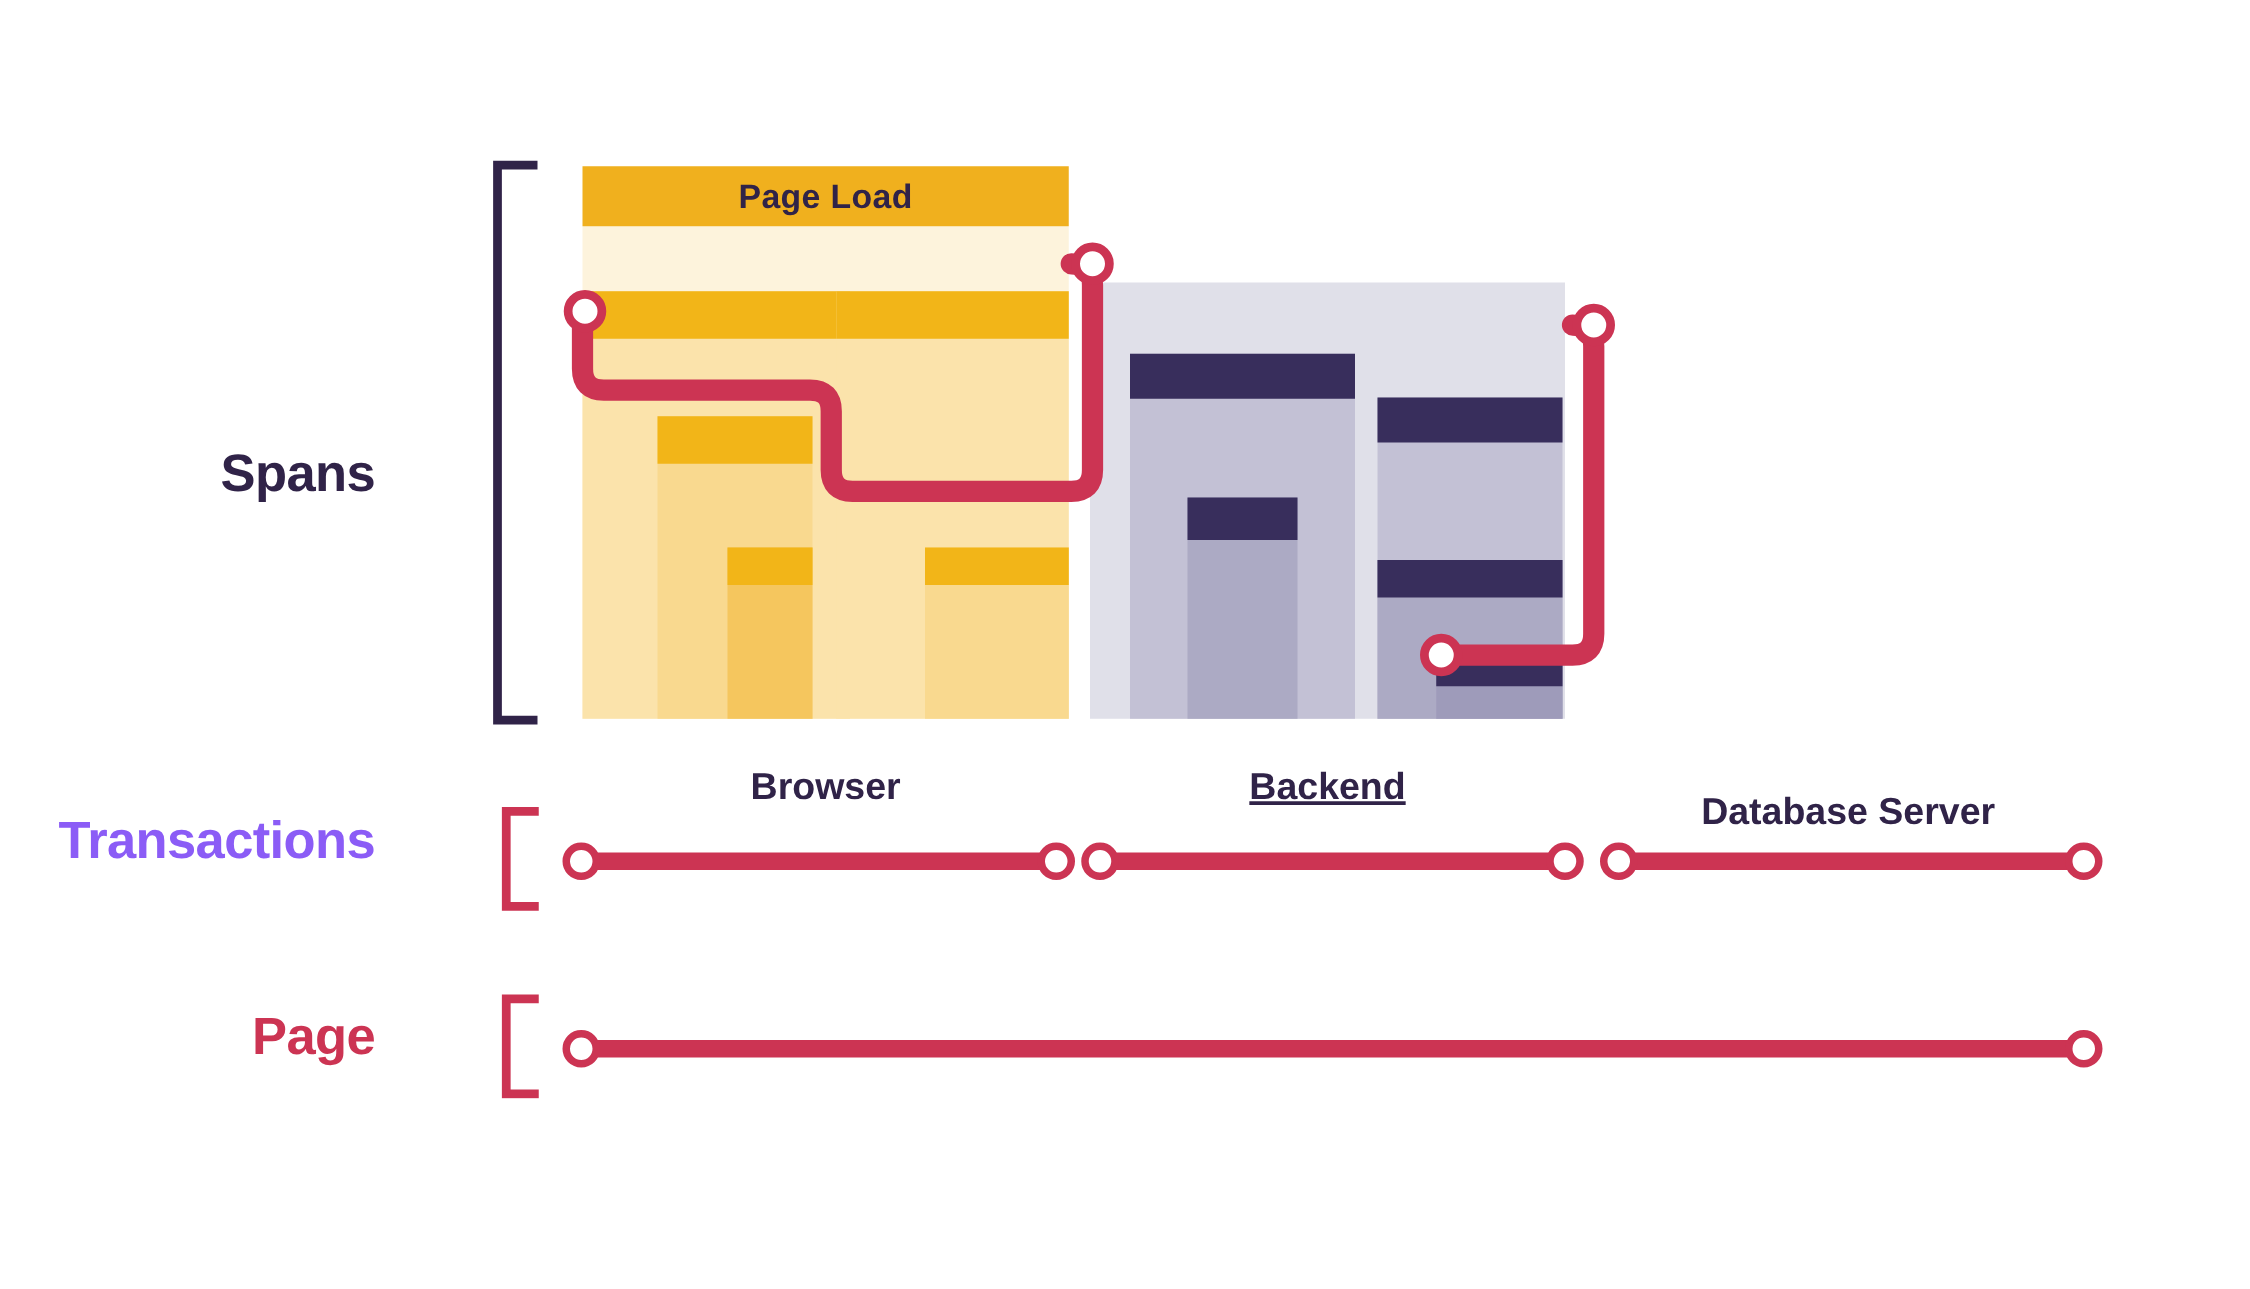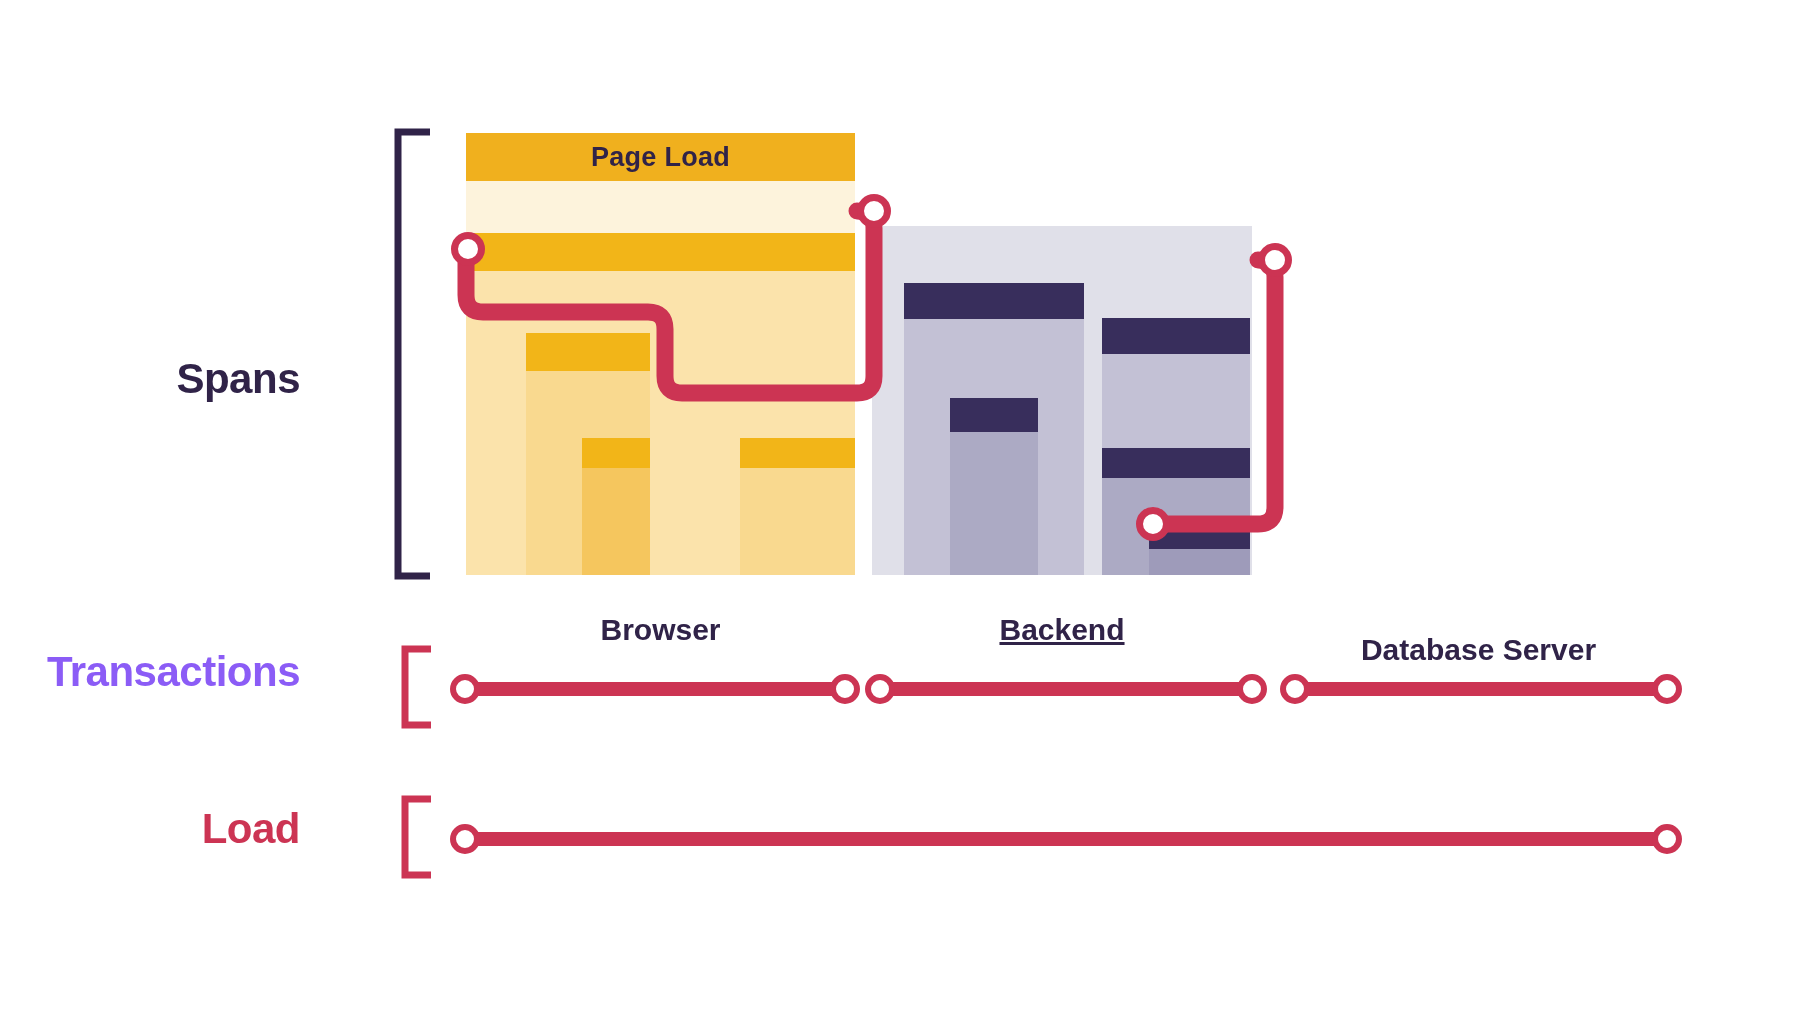--- a/index.html
+++ b/index.html
@@ -70,21 +70,21 @@
 </style>
 </head>
 <body>
 
 <div class="stage">
 
   <div class="row-label" id="label-spans">Spans</div>
 
   <div class="row-label" id="label-transactions">Transactions</div>
 
-  <div class="row-label" id="label-trace">Load</div>
+  <div class="row-label" id="label-trace">Page</div>
 
   <svg class="bracket" id="bracket-spans" style="left:390px;top:128px;width:44px;height:452px;" viewBox="0 0 44 452">
     <path d="M40 4 H8 V448 H40" fill="none" stroke="#302348" stroke-width="7"></path>
   </svg>
 
   <svg class="bracket" id="bracket-transactions" style="left:398px;top:645px;width:36px;height:84px;" viewBox="0 0 36 84">
     <path d="M33 4 H7 V80 H33" fill="none" stroke="#cc3453" stroke-width="7"></path>
   </svg>
 
   <svg class="bracket" id="bracket-trace" style="left:398px;top:795px;width:36px;height:84px;" viewBox="0 0 36 84">

